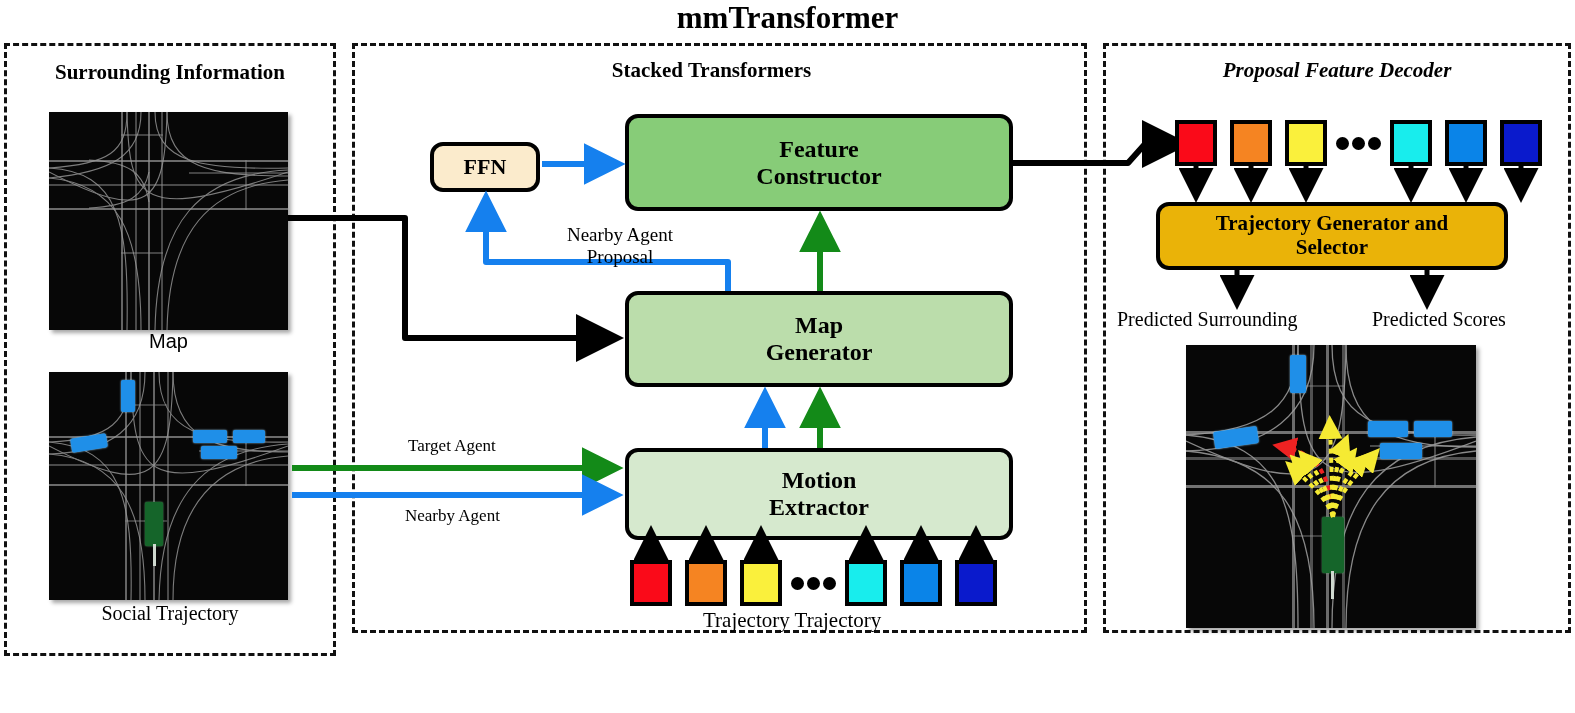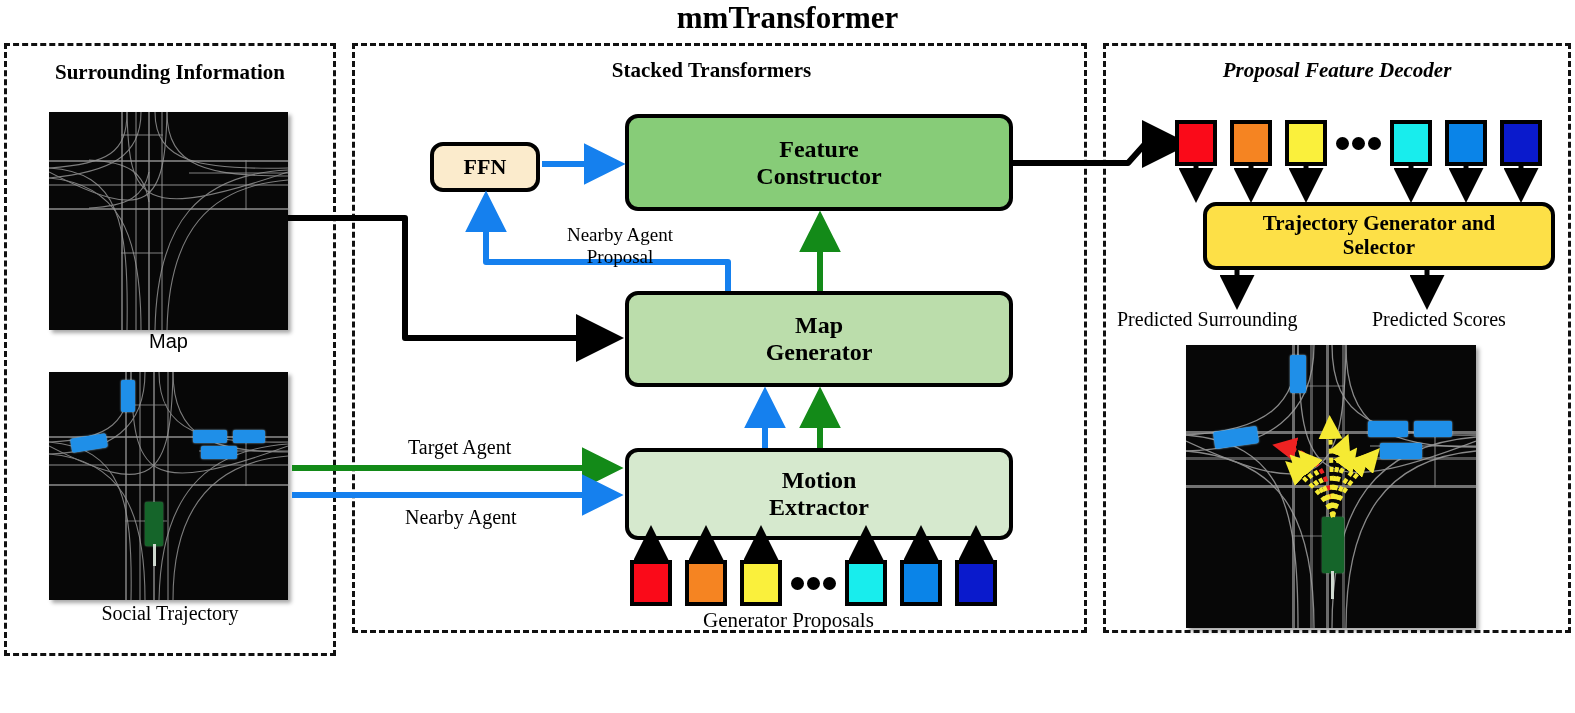--- a/index.html
+++ b/index.html
@@ -42,21 +42,21 @@
   #box-social{left:625px;top:114px;width:388px;height:97px;font-size:24px;}
   #box-mapagg{left:625px;top:291px;width:388px;height:96px;font-size:24px;}
   #box-motion{left:625px;top:448px;width:388px;height:92px;font-size:24px;}
   #box-ffn   {left:430px;top:142px;width:110px;height:50px;font-size:22px;}
   #box-tgs   {left:1156px;top:202px;width:352px;height:68px;font-size:21px;padding:0 10px;}
 
   
   .sq{position:absolute;border:4px solid #000;box-sizing:border-box;}
   .dot{position:absolute;width:13px;height:13px;border-radius:50%;background:#000;} 
 
-  .lbl{position:absolute;font-size:20px;white-space:nowrap;}
+  .lbl{position:absolute;font-size:17px;white-space:nowrap;}
   .lbl-c{position:absolute;font-size:19px;text-align:center;}
 
   
   #legend{left:0;top:660px;width:1575px;height:53px;}
 </style>
 </head>
 <body>
 
 <div class="abs" id="fig-title">mmTransformer</div>
 
@@ -146,21 +146,21 @@
   <div><span>Map</span><br>
        <span>Generator</span></div>
 </div>
 <div class="abs pbox" id="box-motion" style="background: rgb(214, 233, 206); align-items: center;">
   <div><span>Motion</span><br>
        <span>Extractor</span></div>
 </div>
 <div class="abs pbox" id="box-ffn" style="background: rgb(251, 235, 204);">
   <span>FFN</span>
 </div>
-<div class="abs pbox" id="box-tgs" style="background: #fde047; margin-left: 47px;">
+<div class="abs pbox" id="box-tgs" style="background: #eab308;">
   <div><span>Trajectory Generator and</span><br>
        <span>Selector</span></div>
 </div>
 
 <svg class="abs" style="left:0;top:0;width:1575px;height:713px;pointer-events:none">
   <defs>
     <marker id="ahB" markerWidth="7" markerHeight="7" refX="5.4" refY="3.5" orient="auto">
       <path d="M0,0 L7,3.5 L0,7 z" fill="#000"></path>
       </marker>
     <marker id="ahG" markerWidth="7" markerHeight="7" refX="5.4" refY="3.5" orient="auto">
@@ -239,21 +239,21 @@
       <line x1="1521" x2="1521" y1="166" y2="194" stroke="#000" stroke-width="5" marker-end="url(#ahUp)"></line>
     </g>
 </svg>
 
 <div class="lbl-c" style="left:510px;top:224px;width:220px">
   <span>Nearby Agent</span><br>
   <span>Proposal</span>
 </div>
 <div class="lbl" style="left:408px;top:436px">Target Agent</div>
 <div class="lbl" style="left:405px;top:506px">Nearby Agent</div>
-<div class="lbl" style="left:703px;top:608px;font-size:21px">Generator Proposals</div>
+<div class="lbl" style="left:703px;top:608px;font-size:21px">Trajectory Trajectory</div>
 <div class="lbl" style="left:1117px;top:308px;font-size:20px">Predicted Surrounding</div>
 <div class="lbl" style="left:1372px;top:308px;font-size:20px">Predicted Scores</div>
 
 <div class="abs" id="mid-proposals" style="left:0;top:0;width:1575px;height:713px;pointer-events:none">
     <div class="sq" style="left: 630px; top: 560px; width: 42px; height: 46px; background: rgb(250, 10, 25);"></div>
     <div class="sq" style="left: 685px; top: 560px; width: 42px; height: 46px; background: rgb(245, 132, 34);"></div>
     <div class="sq" style="left: 740px; top: 560px; width: 42px; height: 46px; background: rgb(250, 240, 60);"></div>
     <div class="sq" style="left: 845px; top: 560px; width: 42px; height: 46px; background: rgb(24, 237, 237);"></div>
     <div class="sq" style="left: 900px; top: 560px; width: 42px; height: 46px; background: rgb(10, 132, 232);"></div>
     <div class="sq" style="left: 955px; top: 560px; width: 42px; height: 46px; background: rgb(10, 26, 204);"></div>

